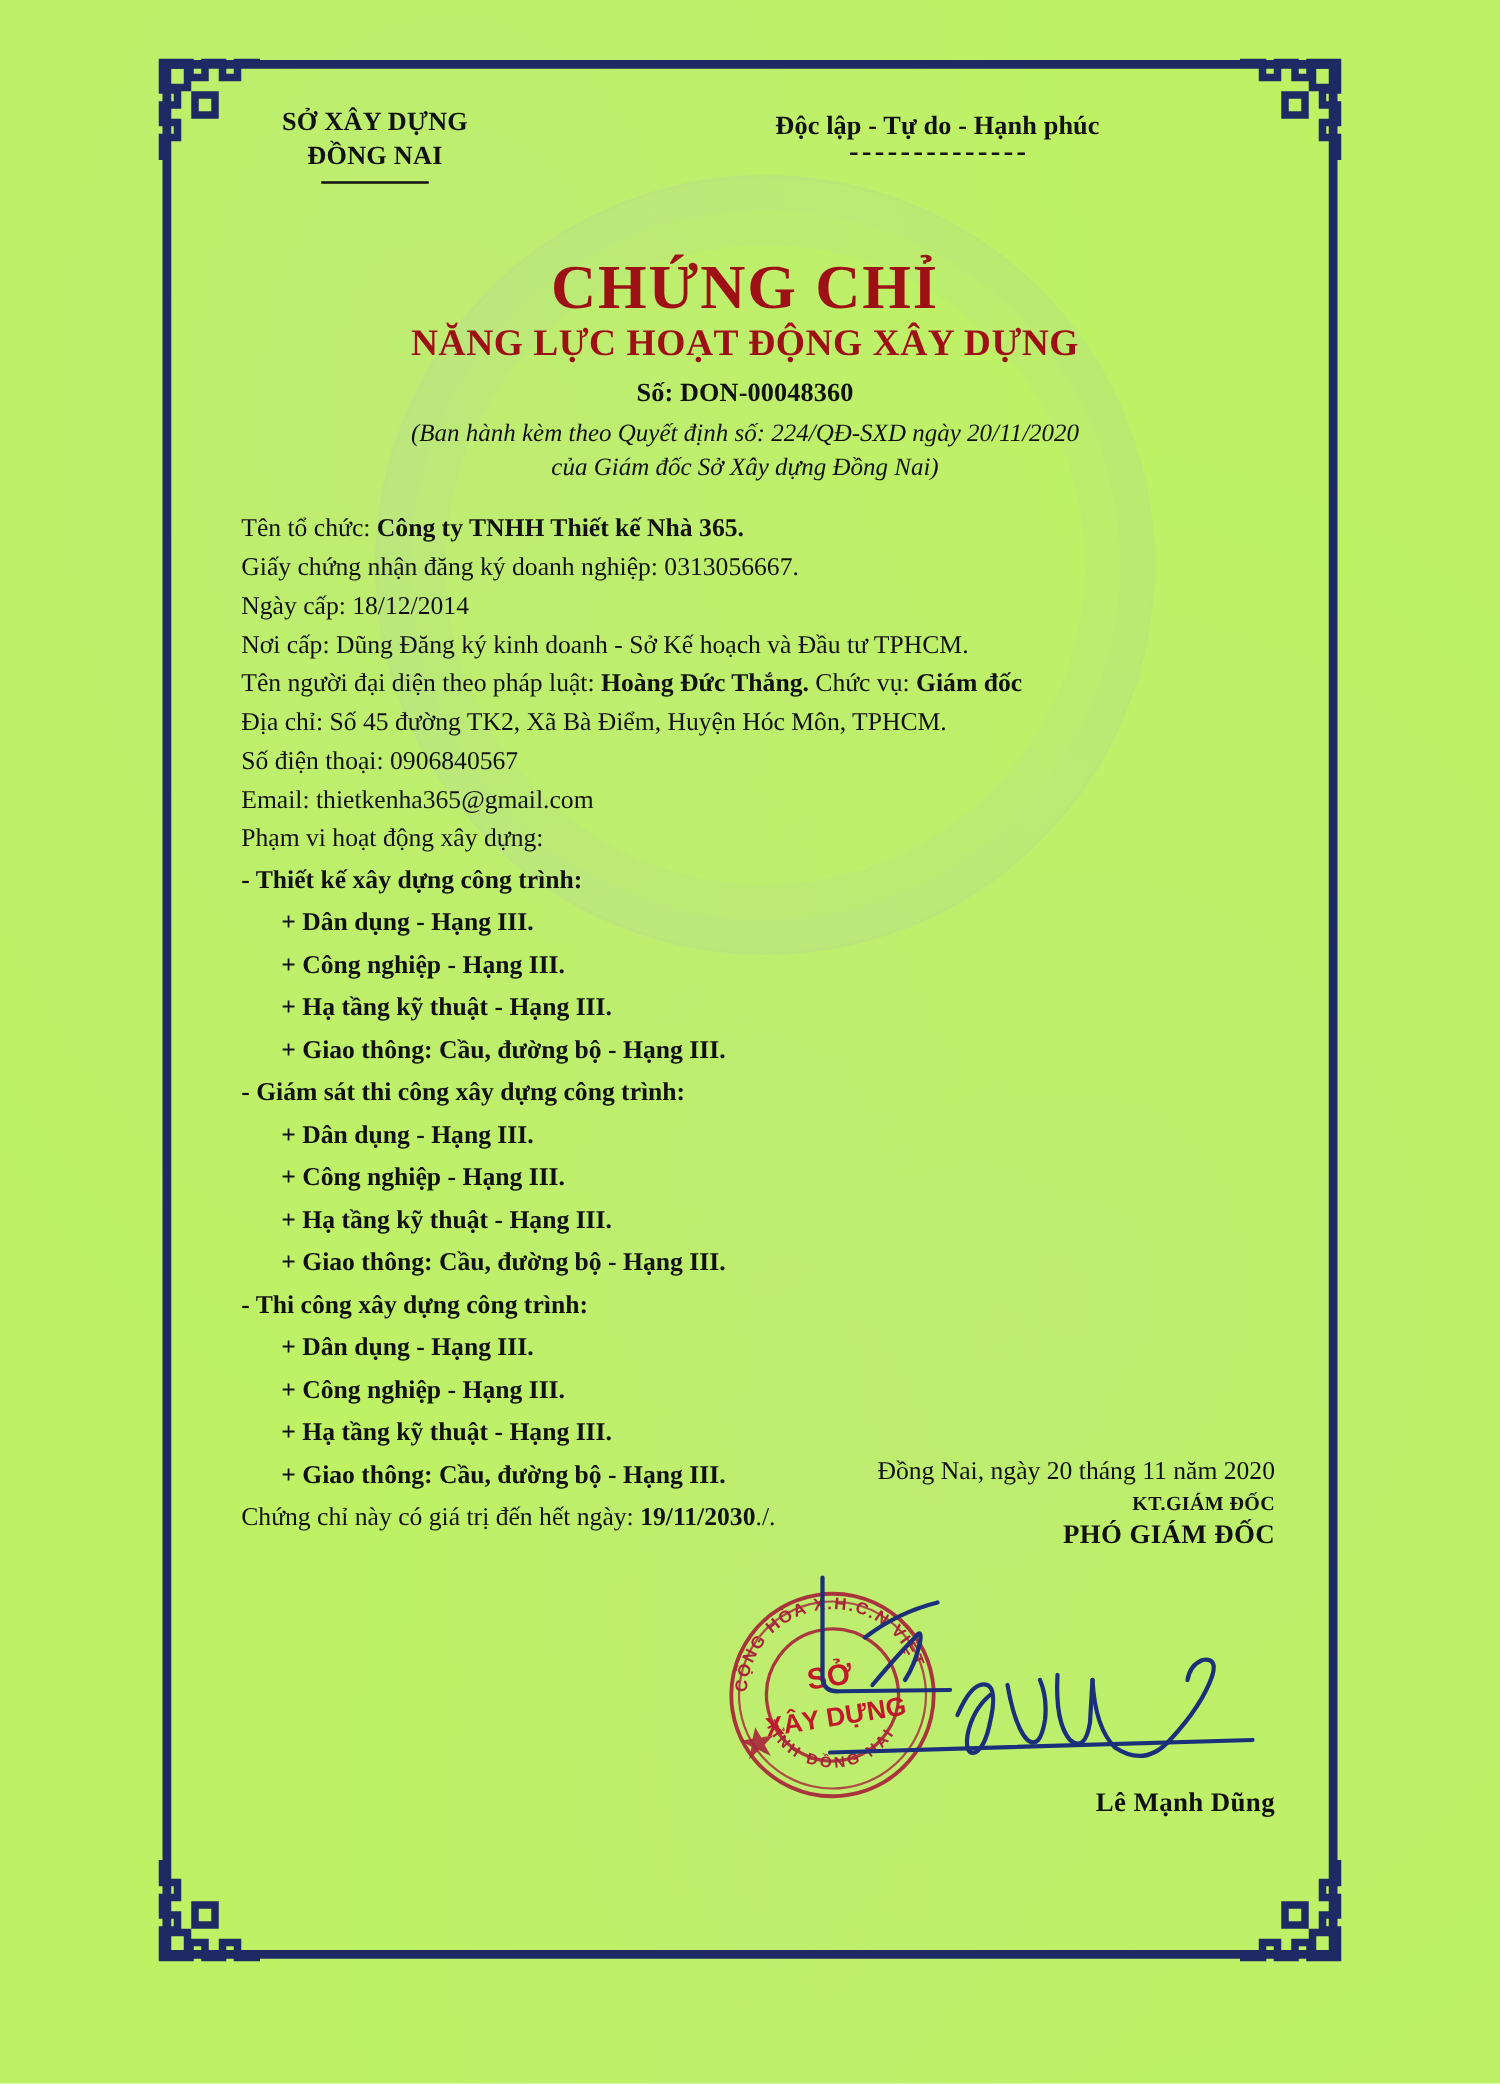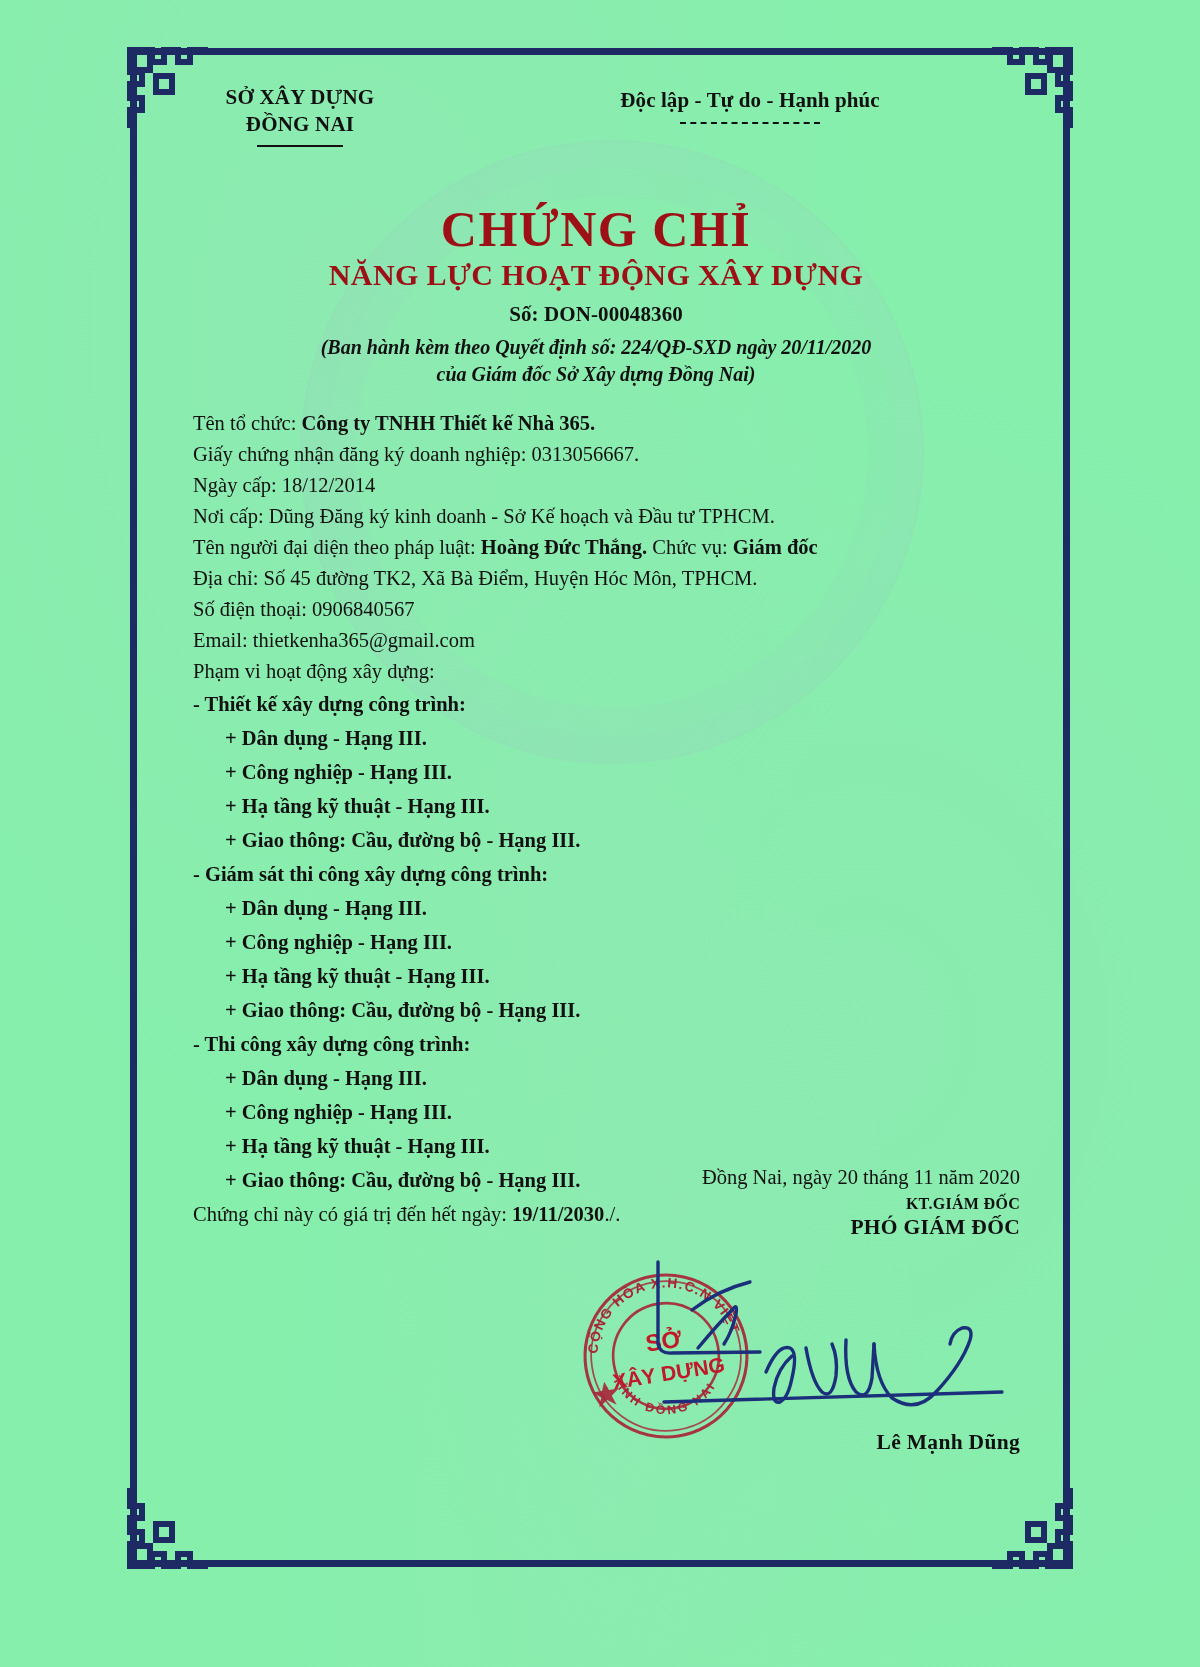--- a/index.html
+++ b/index.html
@@ -9,21 +9,21 @@
   }
   body {
     font-family: "Liberation Serif", "DejaVu Serif", serif;
     color: #111111;
   }
   #page {
     position: relative;
     width: 1200px;
     height: 1667px;
     overflow: hidden;
-    background: #86efac;
+    background: #bef264;
   }
   
   .paper-texture {
     position: absolute;
     inset: 0;
     background:
       radial-gradient(ellipse at 30% 20%, rgba(190,200,215,0.13) 0%, rgba(255,255,255,0) 45%),
       radial-gradient(ellipse at 72% 62%, rgba(185,195,212,0.10) 0%, rgba(255,255,255,0) 48%),
       radial-gradient(ellipse at 50% 90%, rgba(200,205,215,0.08) 0%, rgba(255,255,255,0) 40%);
     pointer-events: none;
@@ -135,21 +135,21 @@
     margin-top: 2px;
   }
   .cert-number {
     font-weight: bold;
     font-size: 21px;
     margin-top: 10px;
     letter-spacing: 0.1px;
   }
   .cert-decision {
     font-style: italic;
-    font-weight: bold;
+    font-weight: normal;
     font-size: 20px;
     line-height: 1.35;
     margin-top: 7px;
   }
 
   
   .body-block {
     position: absolute;
     left: 193px;
     top: 408px;

